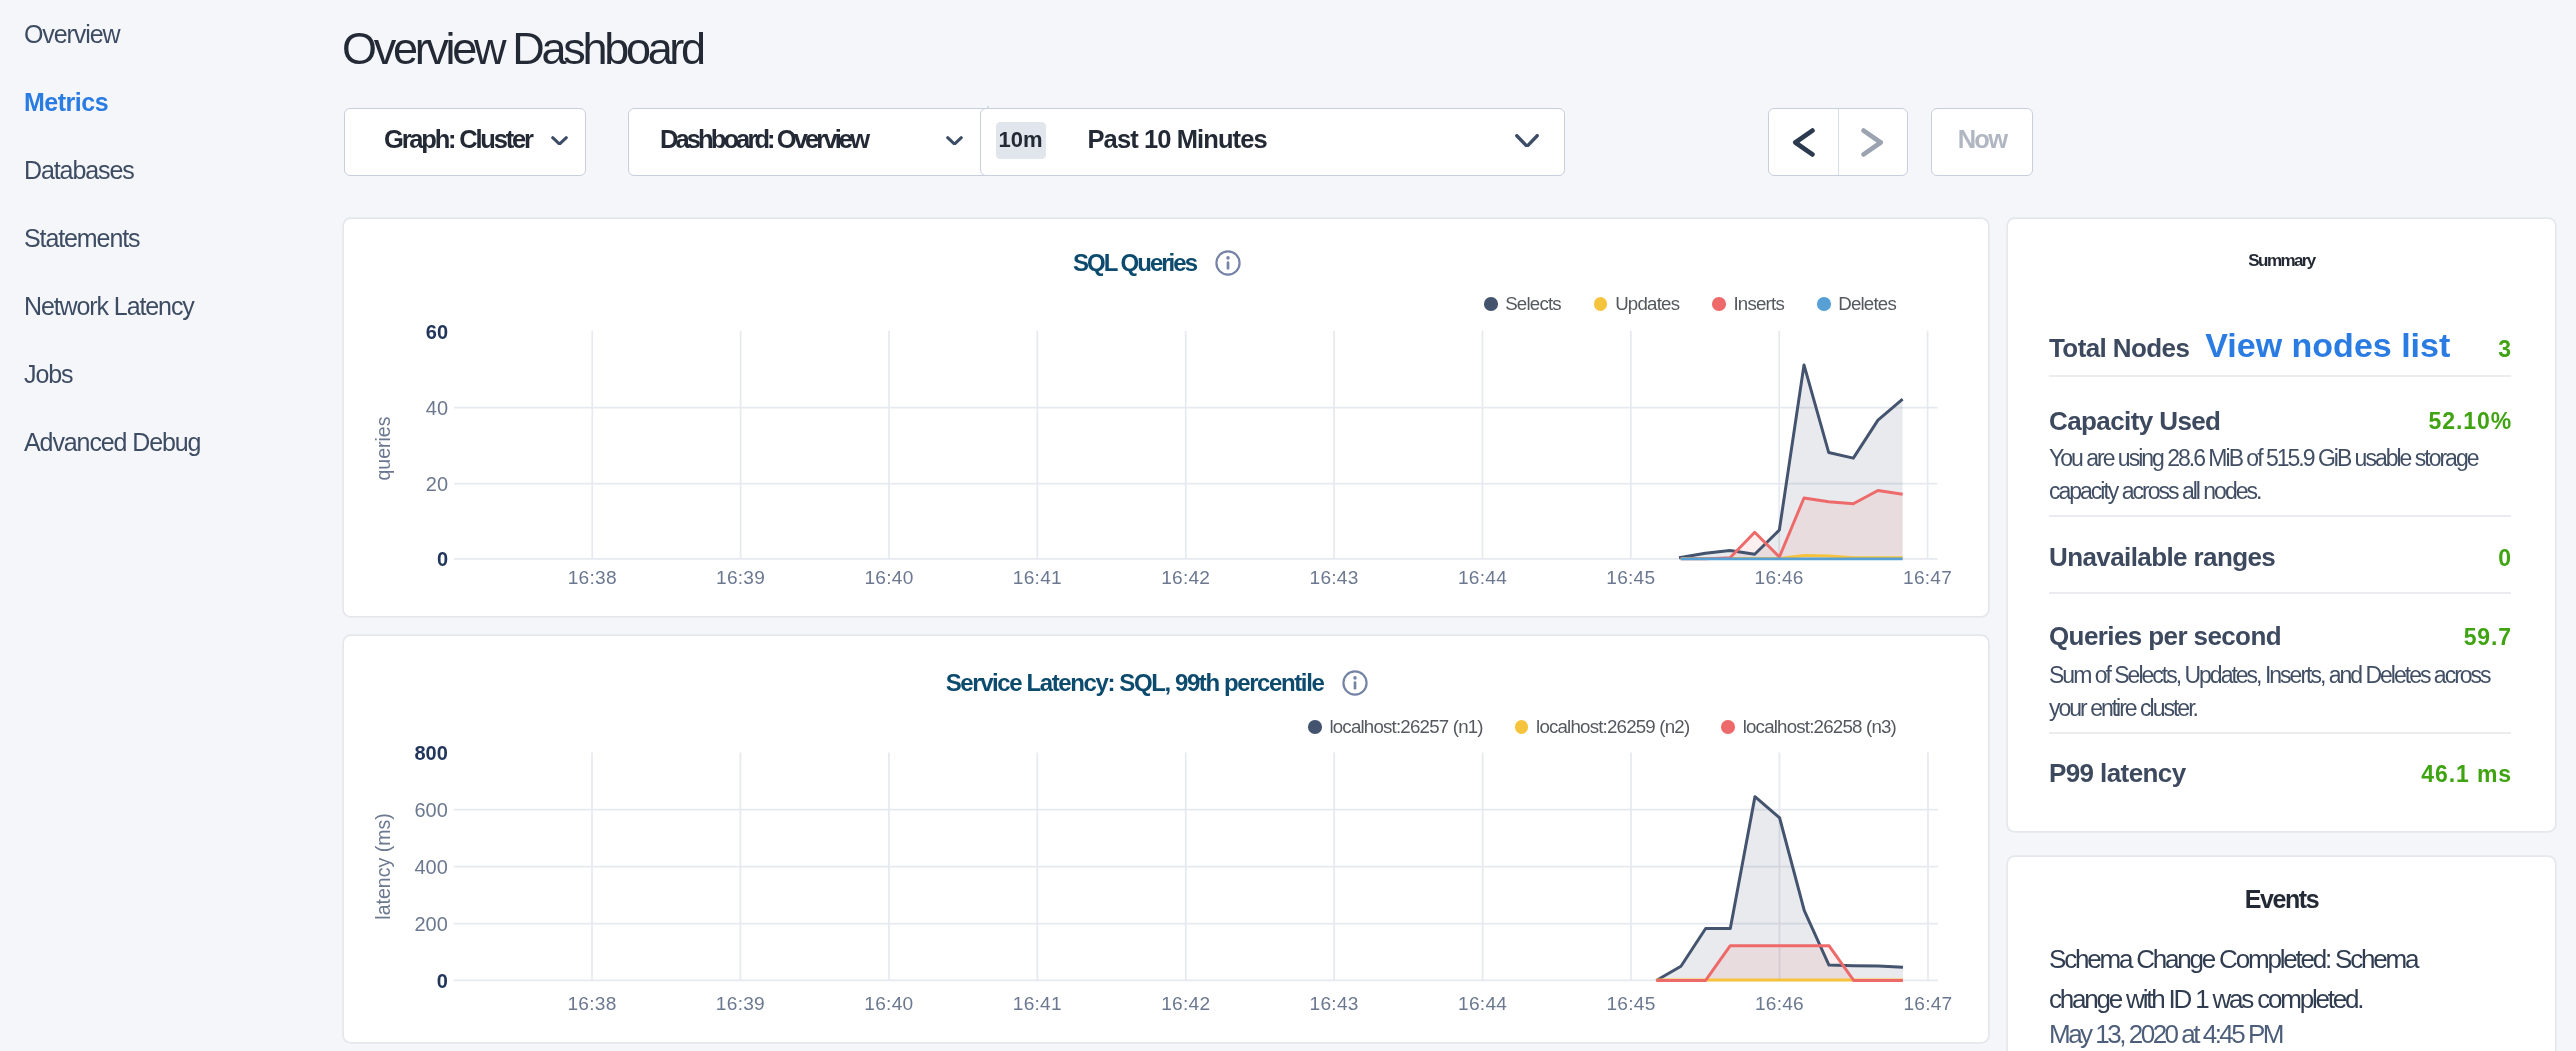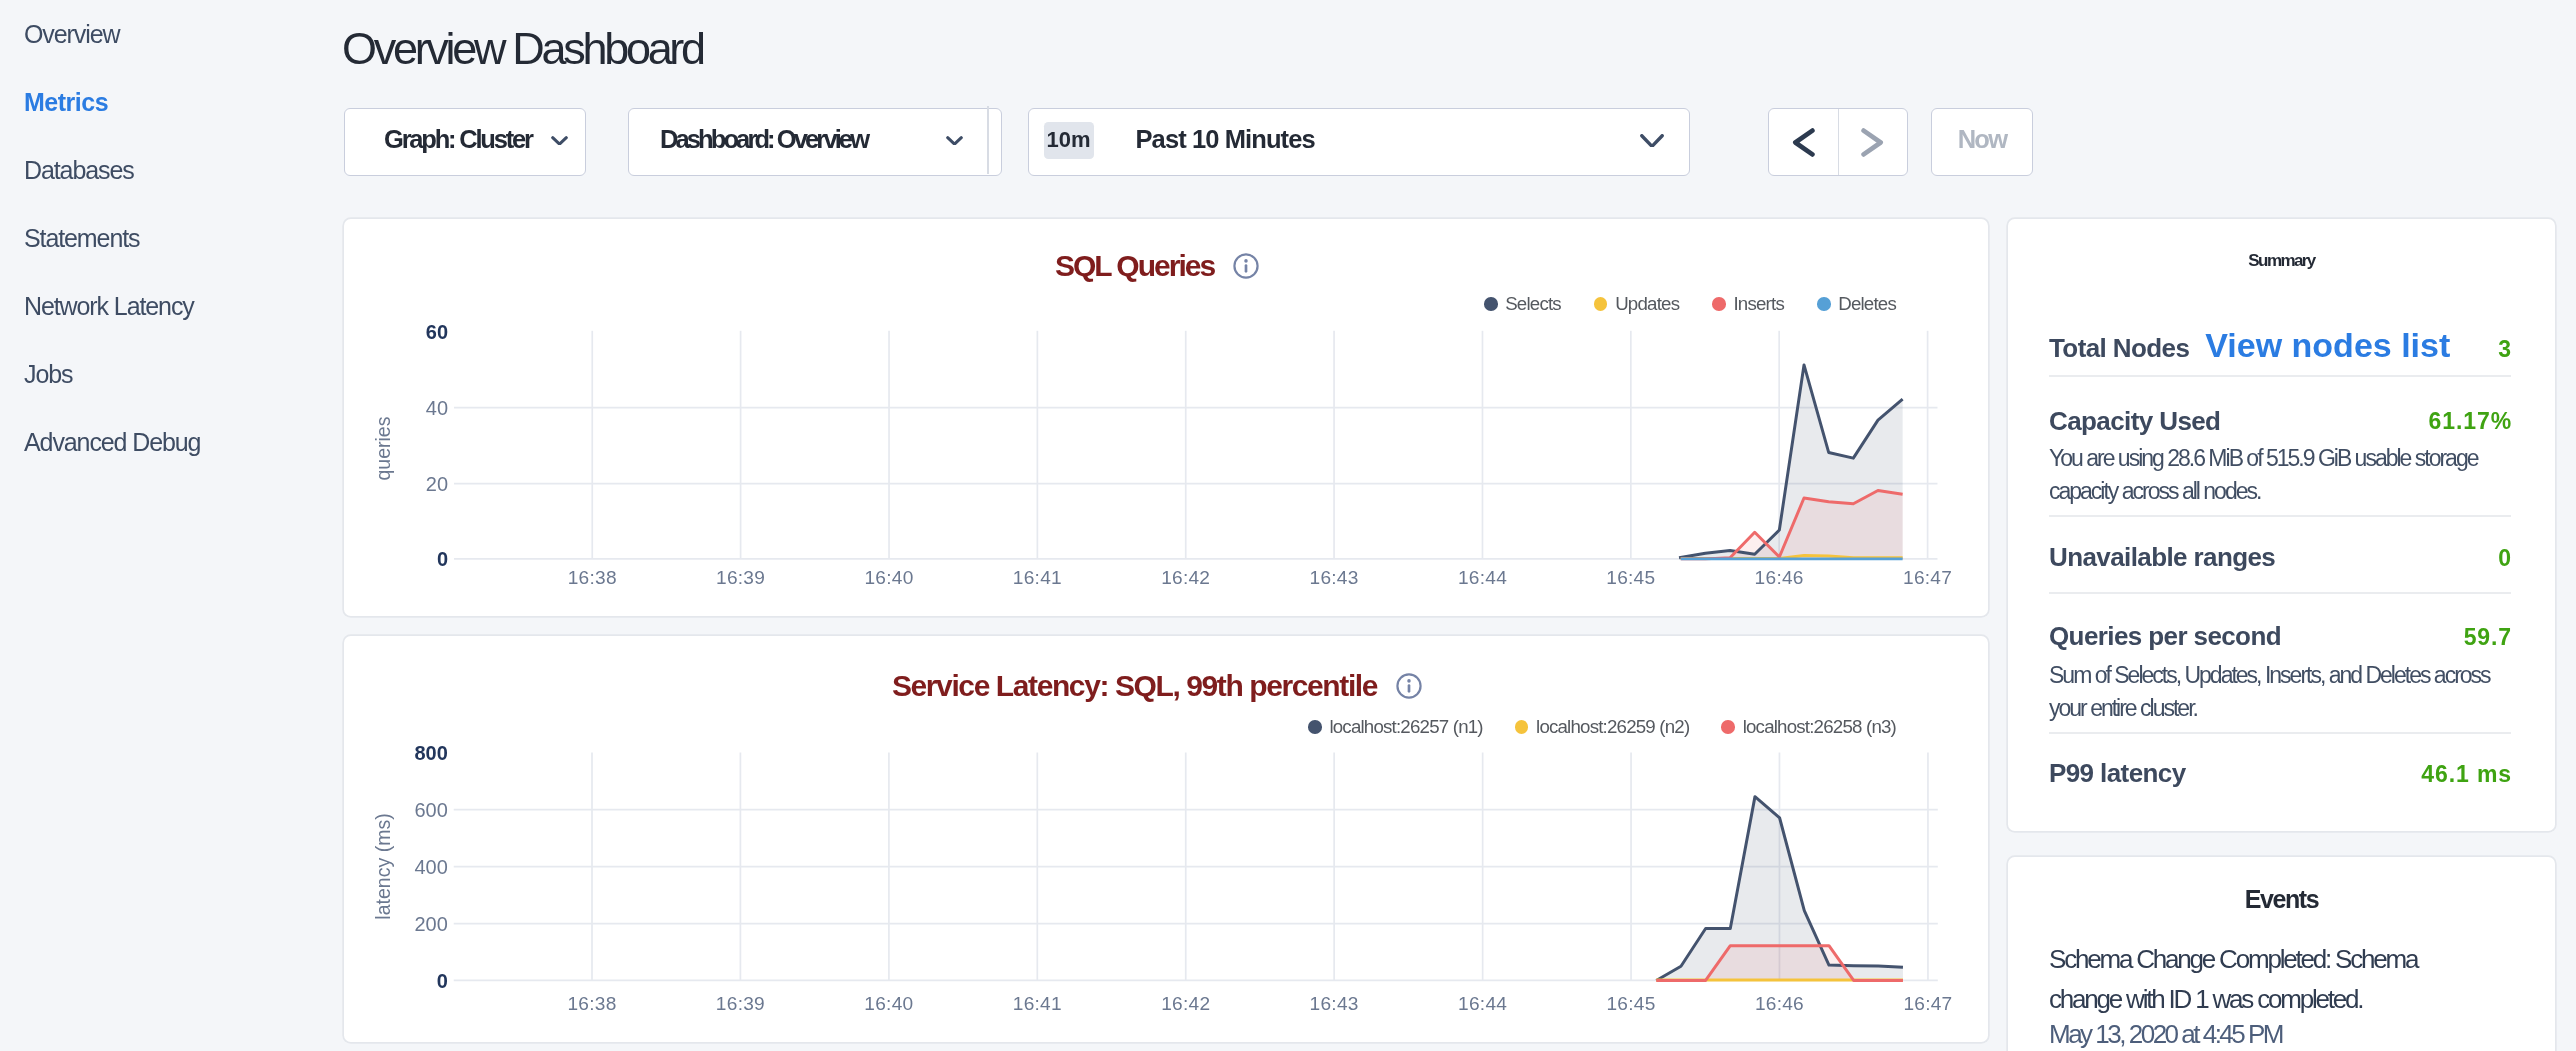--- a/index.html
+++ b/index.html
@@ -7,21 +7,21 @@
 body { background:#f4f6f9; font-family:"Liberation Sans", sans-serif; color:#242a35; position:relative; }
 .card { position:absolute; background:#fff; box-shadow:0 0 0 1.7px #e4e7ec; border-radius:6.8px; }
 .nav a { position:absolute; left:24px; font-size:25px; letter-spacing:-1.1px; color:#3e4c63; text-decoration:none; }
 .btn { position:absolute; top:108px; height:68px; background:#fff; border:1.7px solid #c9cedd; border-radius:6px; display:flex; align-items:center; }
 .btxt { font-size:25.5px; font-weight:bold; color:#242a35; white-space:nowrap; position:relative; top:-2.6px; }
 .sep { position:absolute; left:41px; right:44px; height:1.7px; background:#eaecef; }
 .srow-label { font-size:26px; font-weight:bold; letter-spacing:-0.6px; color:#3d495e; }
 .green { font-size:23px; font-weight:bold; letter-spacing:0.9px; color:#3fa312; }
 .subtext { position:absolute; left:41px; font-size:23px; line-height:33px; letter-spacing:-2px; color:#414e63; }
 .ctitle { position:absolute; left:0; right:18.3px; display:flex; justify-content:center; align-items:center; gap:18.7px; }
-.ctitle span { font-size:30px; font-weight:bold; color:#7f1d1d; white-space:nowrap; }
+.ctitle span { font-size:24px; font-weight:bold; color:#0c4a6e; white-space:nowrap; }
 </style>
 </head>
 <body>
 <div class="nav">
   <a style="top:19.6px">Overview</a>
   <a style="top:88px;color:#2b7ce2;font-weight:bold;letter-spacing:-0.5px">Metrics</a>
   <a style="top:156px">Databases</a>
   <a style="top:224px">Statements</a>
   <a style="top:292px">Network Latency</a>
   <a style="top:360px">Jobs</a>
@@ -36,21 +36,21 @@
       <path d="M2 2 L10.0 9.5 L18 2" fill="none" stroke="#3e4d66" stroke-width="3.6" stroke-linecap="round" stroke-linejoin="round"></path>
     </svg>
   </div>
 <div class="btn" style="left:628px;width:374px;justify-content:space-between;padding:0 38px 0 31px">
     <span class="btxt" style="letter-spacing:-2.9px">Dashboard: Overview</span>
     <svg width="17" height="9.4" viewBox="0 0 20 11" style="flex:0 0 auto;position:relative;top:-1.7px">
       <path d="M2 2 L10.0 9.5 L18 2" fill="none" stroke="#3e4d66" stroke-width="3.6" stroke-linecap="round" stroke-linejoin="round"></path>
     </svg>
   </div>
 <div style="position:absolute;left:987px;top:106px;width:1.7px;height:68px;background:#d8dce4"></div>
-<div class="btn" style="left:1028px;width:662px;padding:0 25px 0 14.5px">
+<div class="btn" style="left:980px;width:585px;padding:0 25px 0 14.5px">
   <span style="background:#e1e5ec;border-radius:4.3px;width:50px;height:37px;display:flex;align-items:center;justify-content:center;font-size:22px;font-weight:bold;color:#242a35;margin-top:-3.4px">10m</span>
   <span class="btxt" style="margin-left:42px;letter-spacing:-0.9px">Past 10 Minutes</span>
   <span style="margin-left:auto;display:flex">
       <svg width="24" height="13.6" viewBox="0 0 28 16" style="flex:0 0 auto;position:relative;top:-1.7px">
         <path d="M2 2 L14.0 14.5 L26 2" fill="none" stroke="#3e4d66" stroke-width="4" stroke-linecap="round" stroke-linejoin="round"></path>
       </svg>
     </span>
 </div>
 <div class="btn" style="left:1768px;width:140px;padding:0">
   <span style="flex:1;display:flex;align-items:center;justify-content:center;height:100%;border-right:1.7px solid #d8dce4">
@@ -177,21 +177,21 @@
 <div class="card" style="left:2008px;top:219px;width:547px;height:612px">
   <div style="position:absolute;left:0;right:0;top:32px;text-align:center;font-size:17px;font-weight:bold;letter-spacing:-1.6px;color:#242a35">Summary</div>
   <div style="position:absolute;left:41px;right:43px;top:111px;display:flex;align-items:baseline;line-height:31px">
       <span class="srow-label">Total Nodes</span>
       <span style="font-size:34px;font-weight:bold;color:#2b7ce2;margin-left:16px">View nodes list</span>
       <span class="green" style="margin-left:auto">3</span>
     </div>
   <div class="sep" style="top:156px"></div>
   <div style="position:absolute;left:41px;right:43px;top:187px;display:flex;align-items:center;line-height:31px">
       <span class="srow-label">Capacity Used</span>
-      <span class="green" style="margin-left:auto">61.17%</span>
+      <span class="green" style="margin-left:auto">52.10%</span>
     </div>
   <div class="subtext" style="top:223px">You are using 28.6 MiB of 515.9 GiB usable storage<br>capacity across all nodes.</div>
   <div class="sep" style="top:296px"></div>
   <div style="position:absolute;left:41px;right:43px;top:323px;display:flex;align-items:baseline;line-height:31px">
       <span class="srow-label">Unavailable ranges</span>
       <span class="green" style="margin-left:auto">0</span>
     </div>
   <div class="sep" style="top:373px"></div>
   <div style="position:absolute;left:41px;right:43px;top:402px;display:flex;align-items:baseline;line-height:31px">
       <span class="srow-label">Queries per second</span>

